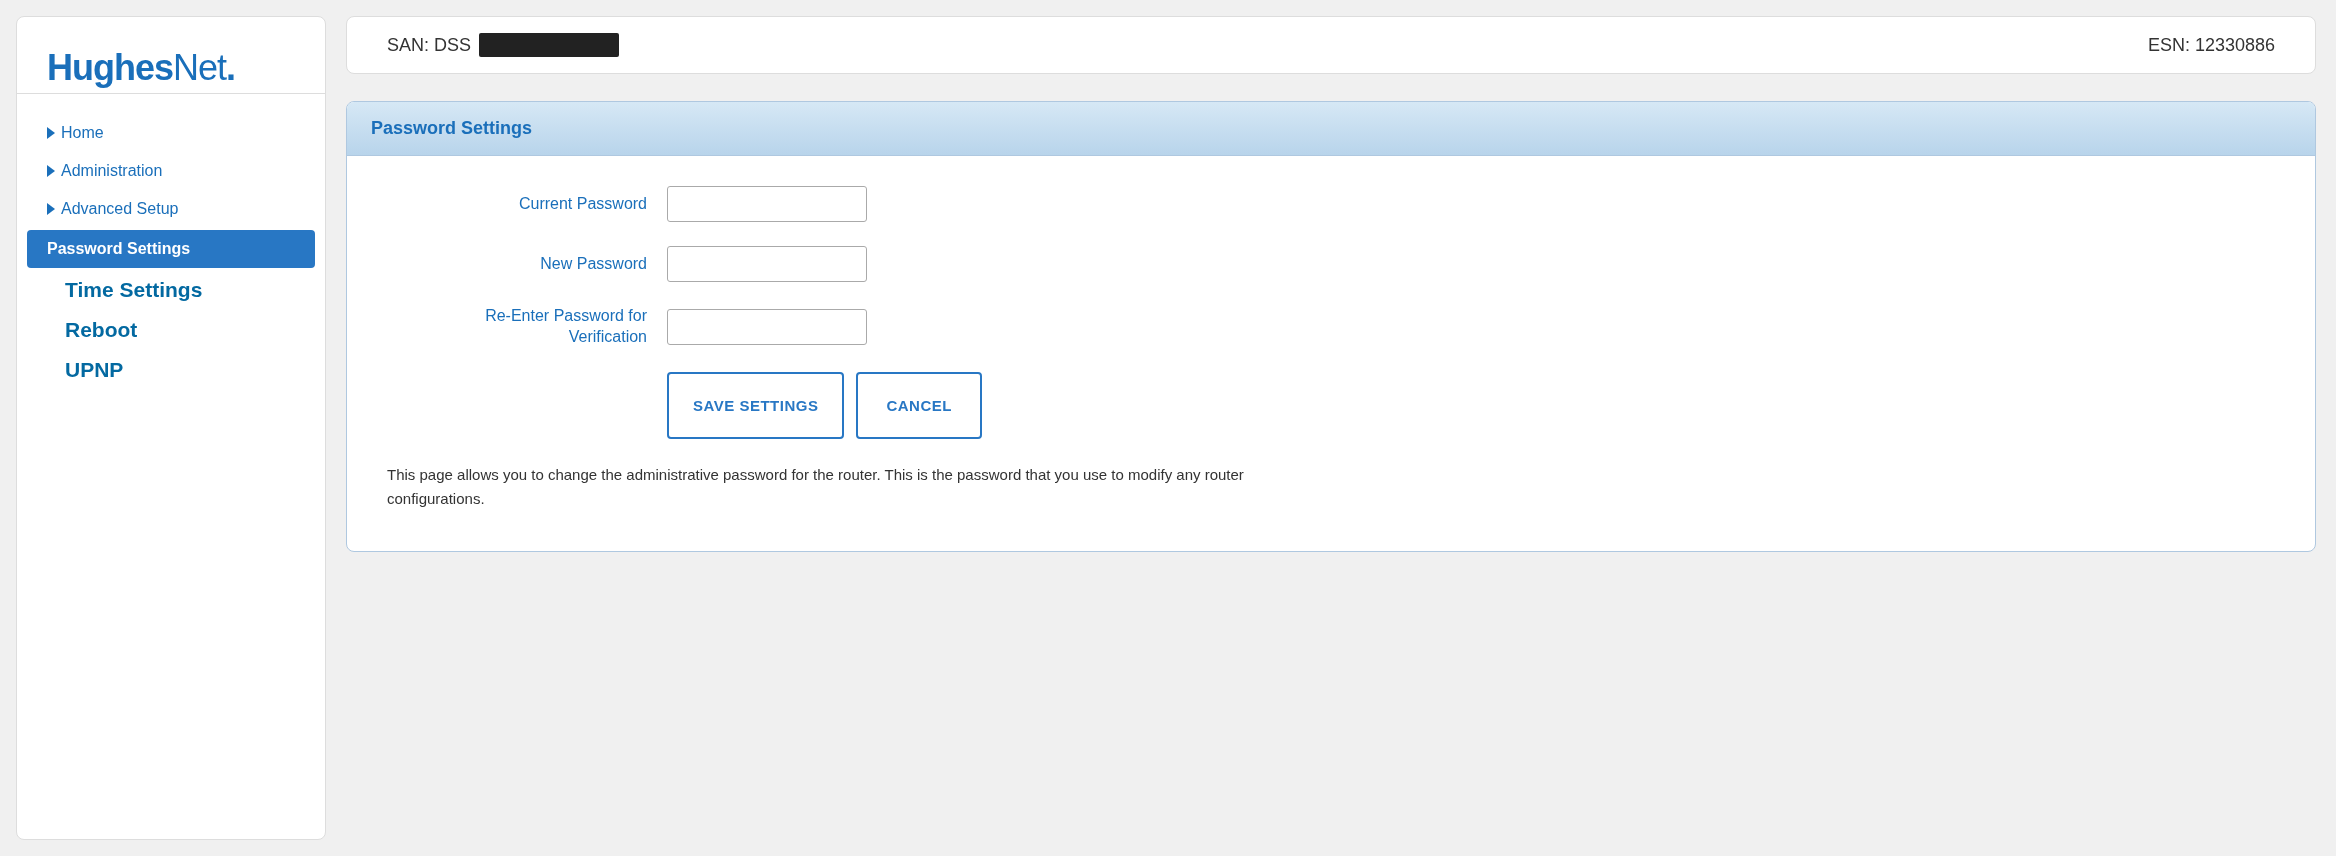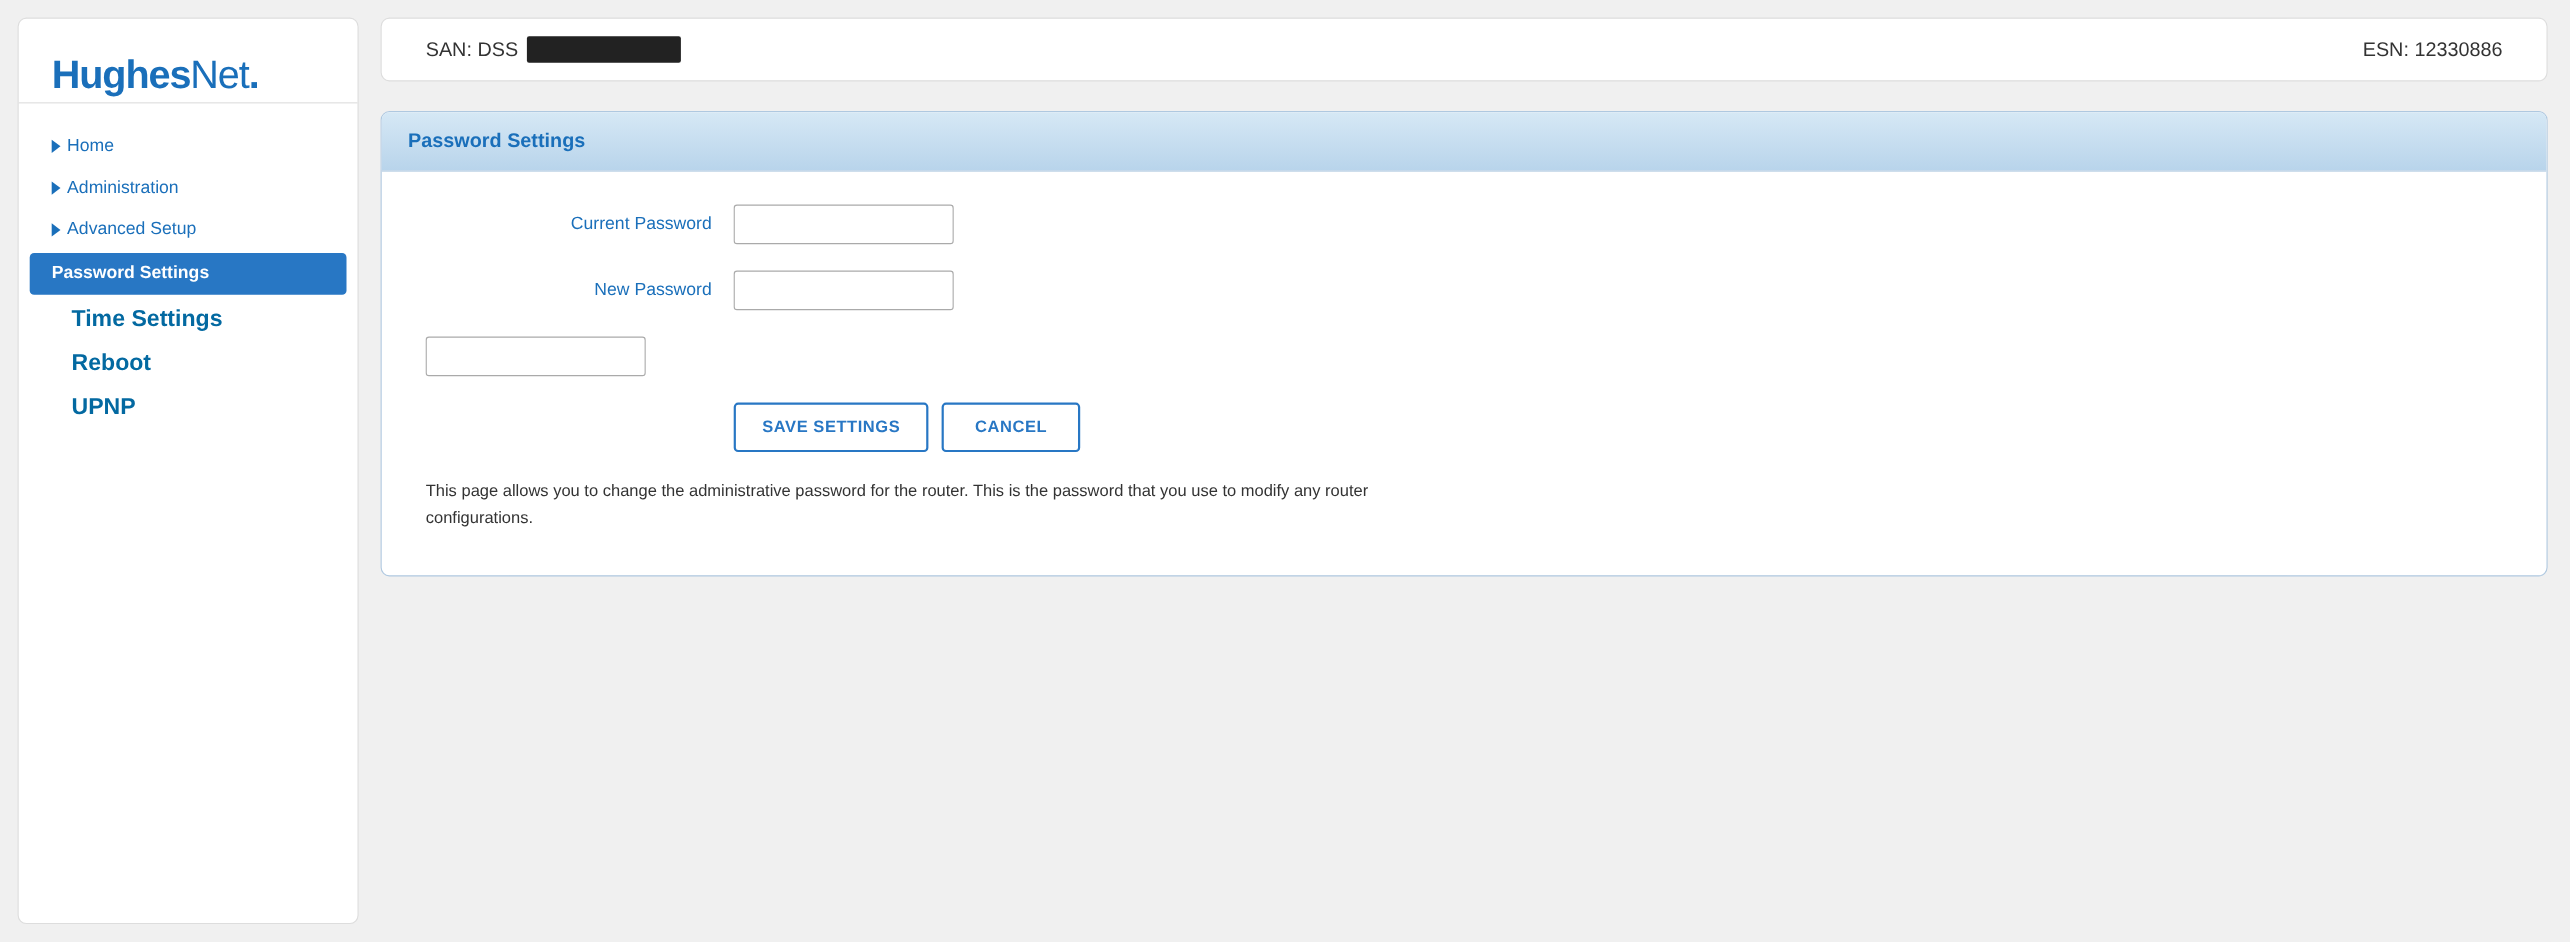--- a/index.html
+++ b/index.html
@@ -156,21 +156,21 @@
       gap: 12px;
       margin-left: 280px;
       margin-bottom: 24px;
     }
     .btn-save {
       background: #ffffff;
       border: 2px solid #2877c4;
       color: #2877c4;
       font-size: 15px;
       font-weight: bold;
-      padding: 12px 24px;
+      padding: 23px 24px;
       border-radius: 4px;
       cursor: pointer;
       letter-spacing: 0.5px;
     }
     .btn-cancel {
       background: #ffffff;
       border: 2px solid #2877c4;
       color: #2877c4;
       font-size: 15px;
       font-weight: bold;
@@ -243,20 +243,24 @@
         <label class="form-label">Current Password</label>
         <input type="password" class="form-input" value="" style="">
       </div>
 
       <div class="form-row">
         <label class="form-label">New Password</label>
         <input type="password" class="form-input" value="" style="">
       </div>
 
       <div class="form-row">
+        <label class="form-label">
+          <span>Re-Enter Password for</span><br>
+          <span>Verification</span>
+        </label>
         <input type="password" class="form-input" value="" style="">
       </div>
 
       <div class="buttons-row">
         <button class="btn-save">SAVE SETTINGS</button>
         <button class="btn-cancel">CANCEL</button>
       </div>
 
       <div class="info-text">This page allows you to change the administrative password for the router. This is the password that you use to modify any router configurations.</div>
 

